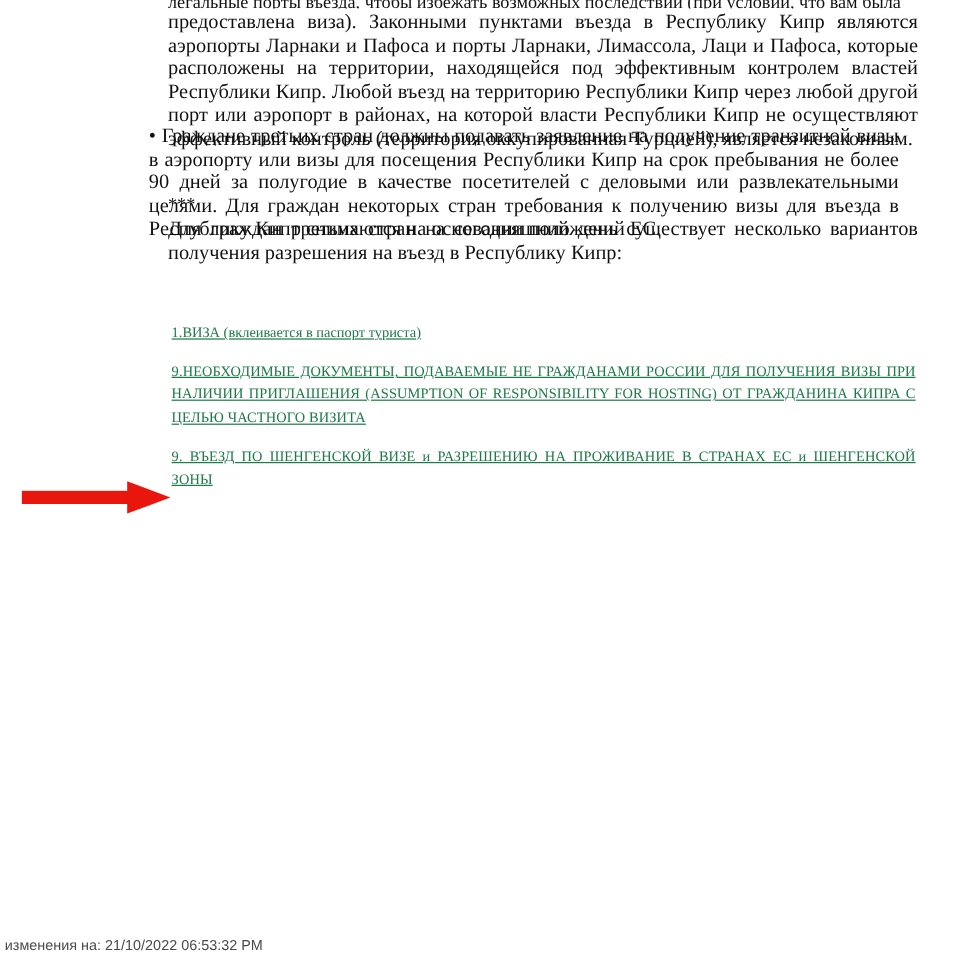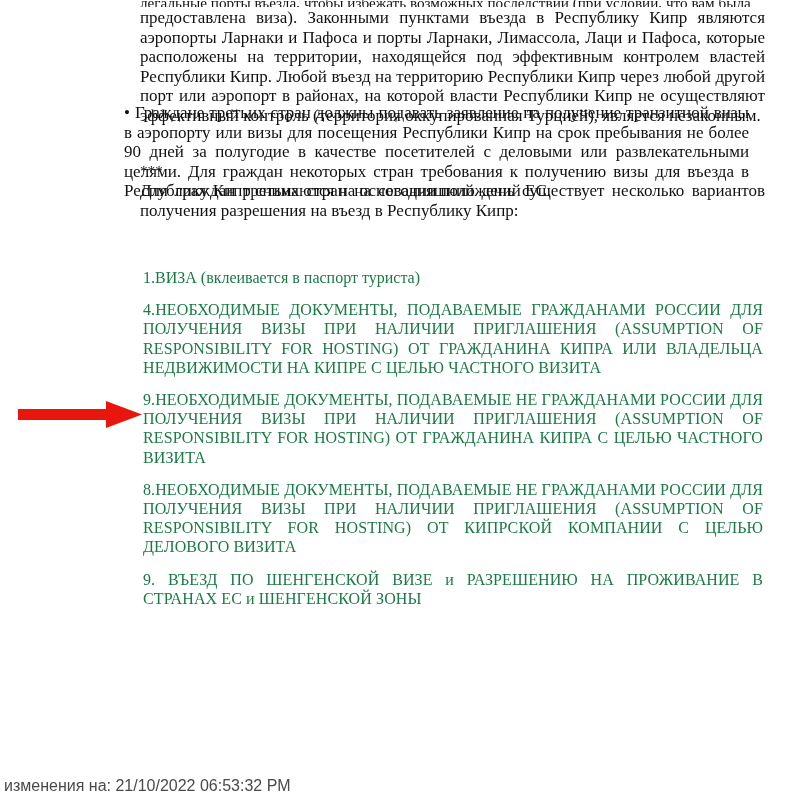--- a/index.html
+++ b/index.html
@@ -79,21 +79,22 @@
   .links {
     position: absolute;
     left: 143px;
     top: 268px;
     width: 620px;
   }
 
   .lnk {
     display: block;
     color: #1b7a46;
-    font-size: 16px;
+    text-decoration: underline;
+    font-size: 12px;
     line-height: 19.2px;
     text-align: justify;
     text-justify: inter-word;
     margin-bottom: 13px;
     cursor: pointer;
     text-decoration-color: #1b7a46;
   }
   .lnk.caps {
     letter-spacing: 0.1px;
   }
@@ -106,21 +107,21 @@
     top: 400px;
     width: 128px;
     height: 30px;
   }
 
   .footer {
     position: absolute;
     left: 4px;
     bottom: 5px;
     font-family: "Liberation Sans", sans-serif;
-    font-size: 16px;
+    font-size: 12px;
     color: #4a4a4a;
     margin-top: 48px;
   }
 </style>
 </head>
 <body>
 
 <div class="page">
 
   <div class="top-clipped">
@@ -136,23 +137,21 @@
   </div>
 
   <div class="stars">***</div>
 
   <div class="block-3">
     <p class="para">Для граждан третьих стран на сегодняшний день существует несколько вариантов получения разрешения на въезд в Республику Кипр:</p>
   </div>
 
   <div class="links">
     <a class="lnk">1.ВИЗА (вклеивается в паспорт туриста)</a>
-    <a class="lnk caps">4.НЕОБХОДИМЫЕ ДОКУМЕНТЫ, ПОДАВАЕМЫЕ ГРАЖДАНАМИ РОССИИ ДЛЯ ПОЛУЧЕНИЯ ВИЗЫ ПРИ НАЛИЧИИ ПРИГЛАШЕНИЯ (ASSUMPTION OF RESPONSIBILITY FOR HOSTING) ОТ ГРАЖДАНИНА КИПРА ИЛИ ВЛАДЕЛЬЦА НЕДВИЖИМОСТИ НА КИПРЕ С ЦЕЛЬЮ ЧАСТНОГО ВИЗИТА</a>
     <a class="lnk caps">9.НЕОБХОДИМЫЕ ДОКУМЕНТЫ, ПОДАВАЕМЫЕ НЕ ГРАЖДАНАМИ РОССИИ ДЛЯ ПОЛУЧЕНИЯ ВИЗЫ ПРИ НАЛИЧИИ ПРИГЛАШЕНИЯ (ASSUMPTION OF RESPONSIBILITY FOR HOSTING) ОТ ГРАЖДАНИНА КИПРА С ЦЕЛЬЮ ЧАСТНОГО ВИЗИТА</a>
-    <a class="lnk caps">8.НЕОБХОДИМЫЕ ДОКУМЕНТЫ, ПОДАВАЕМЫЕ НЕ ГРАЖДАНАМИ РОССИИ ДЛЯ ПОЛУЧЕНИЯ ВИЗЫ ПРИ НАЛИЧИИ ПРИГЛАШЕНИЯ (ASSUMPTION OF RESPONSIBILITY FOR HOSTING) ОТ КИПРСКОЙ КОМПАНИИ С ЦЕЛЬЮ ДЕЛОВОГО ВИЗИТА</a>
     <a class="lnk caps">9. ВЪЕЗД ПО ШЕНГЕНСКОЙ ВИЗЕ и РАЗРЕШЕНИЮ НА ПРОЖИВАНИЕ В СТРАНАХ ЕС и ШЕНГЕНСКОЙ ЗОНЫ</a>
 
   </div>
 
   <div class="arrow">
     <svg width="128" height="30" viewBox="0 0 128 30" xmlns="http://www.w3.org/2000/svg">
       <g>
         <rect x="0" y="9" width="92" height="11" fill="#e8160c"></rect>
         <polygon points="88,1 124,14.5 88,28" fill="#e8160c"></polygon>
       </g>

